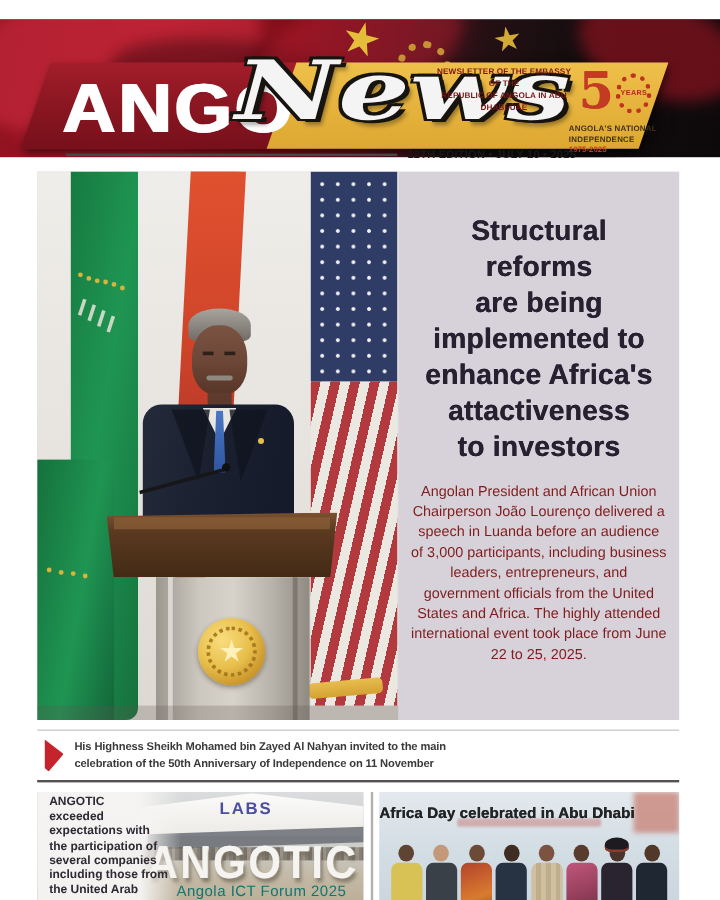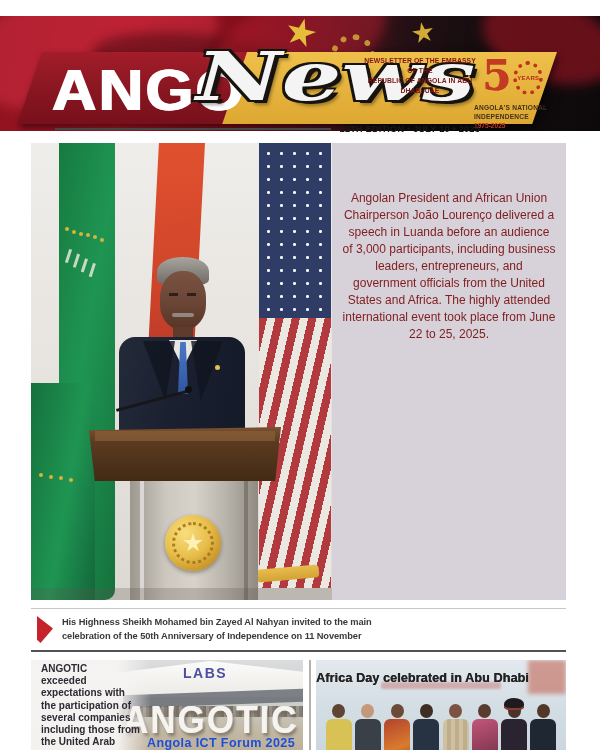--- a/index.html
+++ b/index.html
@@ -148,21 +148,21 @@
   .tent{left:78px;top:1px;width:194px;height:36px;background:linear-gradient(180deg,#fbfbfa,#eceae6);
         clip-path:polygon(0 100%,5% 32%,52% 0,100% 30%,100% 100%);}
   .tent-under{left:92px;top:32px;width:180px;height:13px;background:#686d74;opacity:.85;
               transform:skewY(-2deg);}
   .labs{left:152px;top:5px;font-size:14px;font-weight:700;color:#4c4fa0;letter-spacing:1.5px;}
   .crowd{left:64px;top:46px;width:208px;height:11px;opacity:.75;filter:blur(.4px);
          background:repeating-linear-gradient(90deg,#5d564e 0 3px,#8d8377 3px 6px,#6e675e 6px 9px);}
   .big3d{left:92px;top:40px;font-size:35px;font-weight:700;color:#f6f4f0;letter-spacing:2px;
          line-height:1;transform:scaleY(1.1);transform-origin:top left;
          text-shadow:2px 3px 3px rgba(115,104,88,.75),.8px 0 0 #f6f4f0;}
-  .ict{left:116px;top:76px;font-size:12.5px;font-weight:700;color:#1d4ed8;letter-spacing:.4px;}
+  .ict{left:116px;top:76px;font-size:12.5px;font-weight:400;color:#0f766e;letter-spacing:.4px;}
   .al-textbox{left:0;top:0;width:120px;height:100%;padding:3px 0 0 10px;
               background:linear-gradient(90deg,rgba(245,244,242,.97) 72%,rgba(245,244,242,0) 100%);
               font-size:10px;font-weight:700;color:#2e2933;line-height:1.22;white-space:pre-line;}
   .divider{width:2px;background:#b4b0b0;margin:0 5px 0 6px;}
   .article-right{position:relative;flex:1;overflow:hidden;
                  background:linear-gradient(180deg,#e3e9ee 0%,#d3dde4 40%,#c6d1da 100%);}
   .building{right:0;top:0;width:38px;height:34px;background:#c77f72;opacity:.75;filter:blur(2px);}
   .screen-caption{left:26%;top:22px;width:48%;height:7px;border-radius:2px;
                   background:rgba(185,75,66,.35);filter:blur(1px);}
   .ar-title{position:relative;margin-top:11px;text-align:left;font-size:12.6px;font-weight:700;
@@ -258,20 +258,27 @@
       <div class="abs podium-top-face"></div>
       <div class="abs podium-base"></div>
       <div class="abs podium-bevel"></div>
       <div class="abs emblem"></div>
       <div class="abs emblem-ring"></div>
       <div class="abs emblem-star"></div>
       <div class="abs floor-shadow"></div>
     </div>
 
     <div class="lead-text">
+      <h1 class="headline">Structural
+reforms
+are being
+implemented to
+enhance Africa's
+attactiveness
+to investors</h1>
       <p class="lead-body">Angolan President and African Union Chairperson João Lourenço delivered a speech in Luanda before an audience of 3,000 participants, including business leaders, entrepreneurs, and government officials from the United States and Africa. The highly attended international event took place from June 22 to 25, 2025.</p>
     </div>
   </div>
 
   <div class="teasers">
     <div class="teaser left">
       <div class="t-arrow"></div>
       <div class="t-text">His Highness Sheikh Mohamed bin Zayed Al Nahyan invited to the main
 celebration of the 50th Anniversary of Independence on 11 November</div>
     </div>

